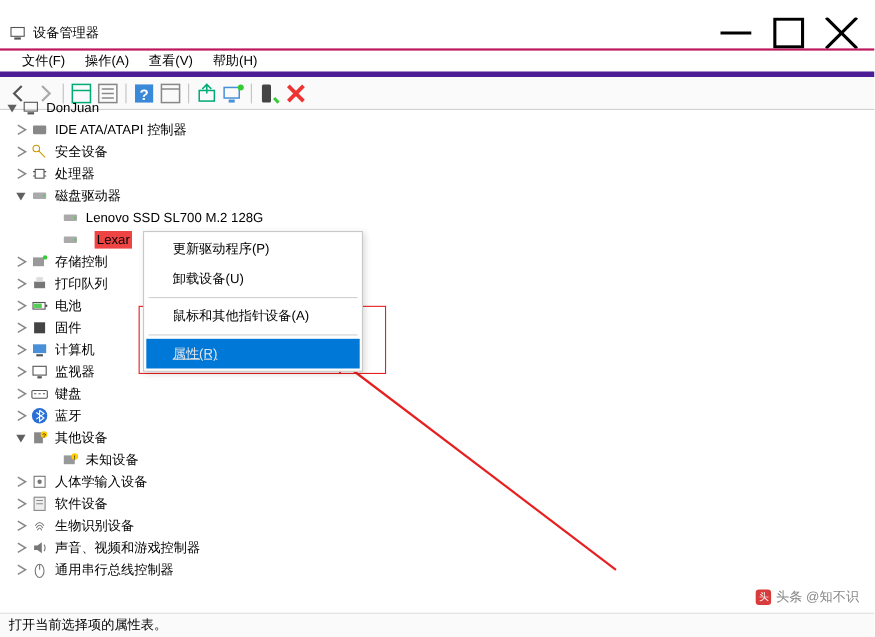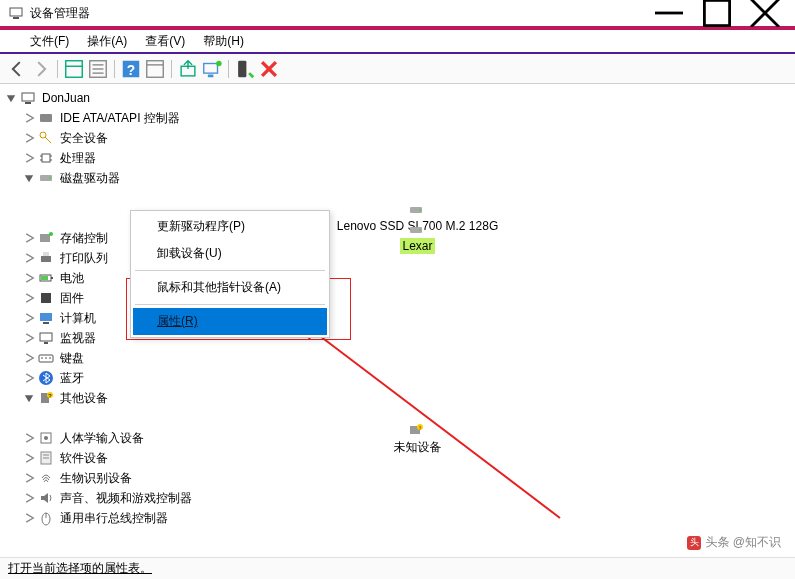--- a/index.html
+++ b/index.html
@@ -1,54 +1,54 @@
 <!DOCTYPE html>
 <html><head>
   <meta charset="utf-8">
   <style>
     * { margin: 0; padding: 0; box-sizing: border-box; font-family: "Segoe UI", "Microsoft YaHei", sans-serif; }
     body { width: 795px; height: 579px; background: #fff; position: relative; font-size: 12px; }
     
-    .titlebar { height: 30px; display: flex; align-items: center; padding: 0 8px; border-bottom: 4px solid #be185d; }
+    .titlebar { height: 30px; display: flex; align-items: center; padding: 0 8px; border-bottom: 2px solid #be185d; margin-top: 16px; }
     .titlebar-icon { width: 16px; height: 16px; margin-right: 6px; display: inline-flex; align-items: center; justify-content: center; }
     .titlebar-title { flex: 1; font-size: 12px; }
     .titlebar-controls { display: flex; gap: 4px; }
     .win-btn { width: 44px; height: 28px; display: flex; align-items: center; justify-content: center; cursor: default; font-family: "Segoe MDL2 Assets", sans-serif; font-size: 10px; }
     
-    .menubar { height: 24px; display: flex; align-items: center; padding: 0 22px; border-bottom: 2px solid #4c1d95; gap: 2px; }
+    .menubar { height: 24px; display: flex; align-items: center; padding: 0 12px; border-bottom: 5px solid #4c1d95; gap: 2px; }
     .menu-item { padding: 3px 8px; font-size: 12px; cursor: default; }
     
     .toolbar { height: 30px; display: flex; align-items: center; padding: 0 6px; border-bottom: 1px solid #d0d0d0; gap: 2px; background: #fafafa; }
     .tool-btn { width: 22px; height: 22px; display: flex; align-items: center; justify-content: center; cursor: default; }
     .tool-sep { width: 1px; height: 18px; background: #c0c0c0; margin: 0 3px; }
     
     .tree-container { position: absolute; top: 84px; left: 0; right: 0; bottom: 26px; overflow-y: auto; padding: 4px 0; }
     .tree-container::-webkit-scrollbar { width: 16px; }
     .tree-container::-webkit-scrollbar-track { background: #f0f0f0; }
     .tree-container::-webkit-scrollbar-thumb { background: #c0c0c0; border: 2px solid #f0f0f0; }
     
     .tree-node { display: flex; align-items: center; height: 20px; white-space: nowrap; font-size: 12px; cursor: default; }
     .tree-toggle { width: 14px; height: 14px; display: inline-flex; align-items: center; justify-content: center; font-size: 10px; color: #606060; margin-right: 2px; flex-shrink: 0; }
     .tree-icon { width: 16px; height: 16px; margin-right: 4px; display: inline-flex; align-items: center; justify-content: center; flex-shrink: 0; }
     .tree-label { padding: 1px 2px; }
-    .tree-label.selected { background: #bef264; }
+    .tree-label.selected { background: #ef4444; margin-left: 10px; }
     
     .tree-node.d0 { padding-left: 4px; }
-    .tree-node.d1 { padding-left: 22px; }
-    .tree-node.d2 { padding-left: 40px; flex-direction: column; }
+    .tree-node.d1 { padding-left: 12px; }
+    .tree-node.d2 { padding-left: 40px; }
     
     .context-menu { position: absolute; background: #fff; border: 1px solid #c8c8c8; box-shadow: 2px 2px 6px rgba(0,0,0,0.15); padding: 2px; width: 200px; z-index: 10; }
     .ctx-item { padding: 5px 20px 5px 24px; font-size: 12px; cursor: default; }
-    .ctx-item.highlighted { background: #0078d7; color: #0f172a; text-decoration: underline; }
+    .ctx-item.highlighted { background: #0078d7; color: #e5e5e5; text-decoration: underline; }
     .ctx-sep { height: 1px; background: #d0d0d0; margin: 3px 2px; }
     
     .annotation-box { position: absolute; border: 1px solid #e62020; pointer-events: none; z-index: 5; }
     .annotation-arrow { position: absolute; pointer-events: none; z-index: 6; }
     
-    .statusbar { position: absolute; bottom: 0; left: 0; right: 0; height: 22px; display: flex; align-items: center; padding: 0 8px; border-top: 1px solid #e0e0e0; font-size: 12px; background: #fafafa; text-decoration: underline; }
+    .statusbar { position: absolute; bottom: 0; left: 0; right: 0; height: 22px; display: flex; align-items: center; padding: 0 8px; border-top: 1px solid #e0e0e0; font-size: 12px; background: #fafafa; }
     
     .watermark { position: absolute; right: 14px; bottom: 28px; font-size: 12px; color: #888; display: flex; align-items: center; gap: 4px; }
     .watermark-icon { width: 14px; height: 14px; background: #d83b3b; border-radius: 3px; display: inline-flex; align-items: center; justify-content: center; color: #fff; font-size: 9px; }
     
     svg { width: 100%; height: 100%; }
   </style>
 </head>
 <body>
 
 <div class="titlebar">

